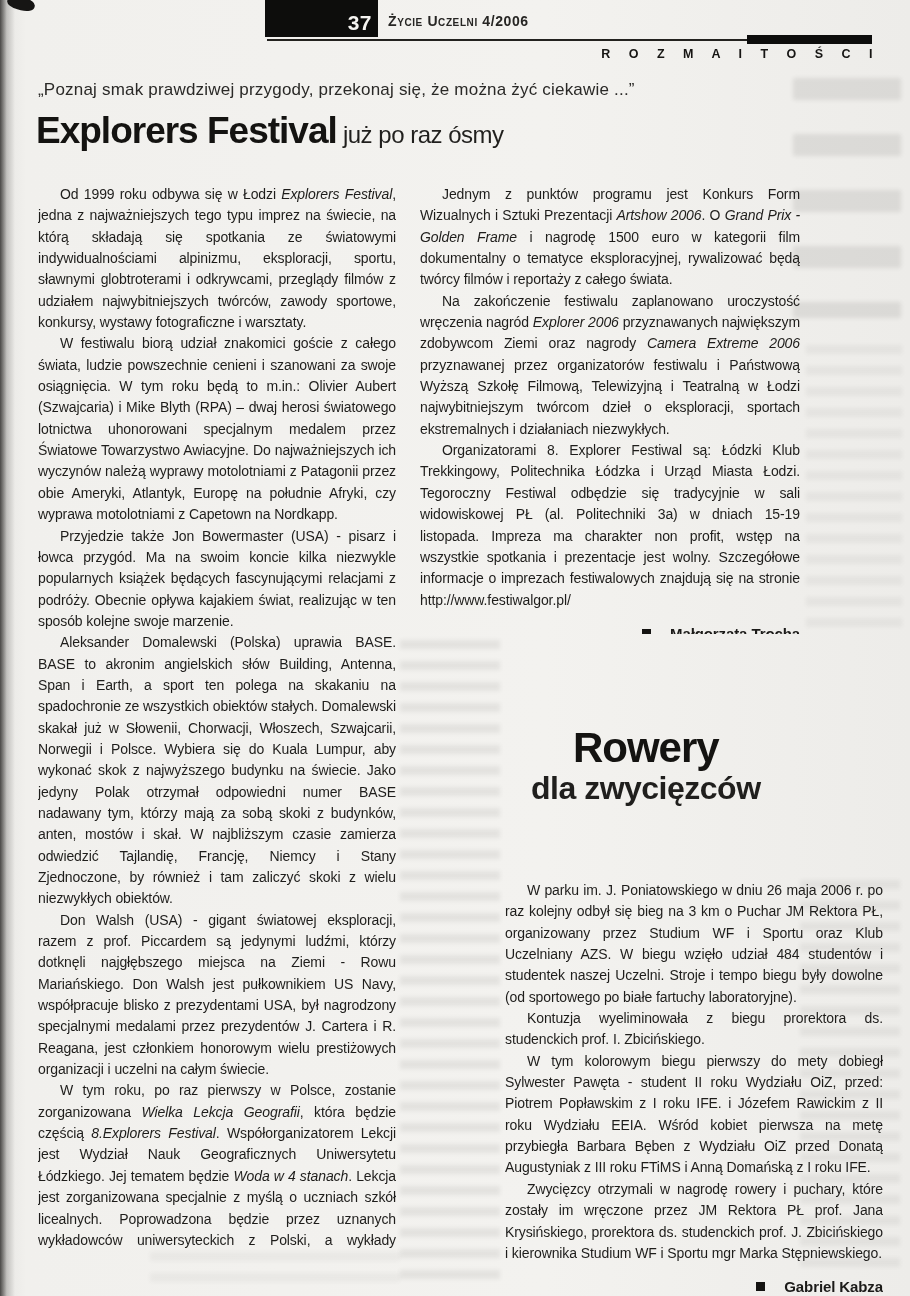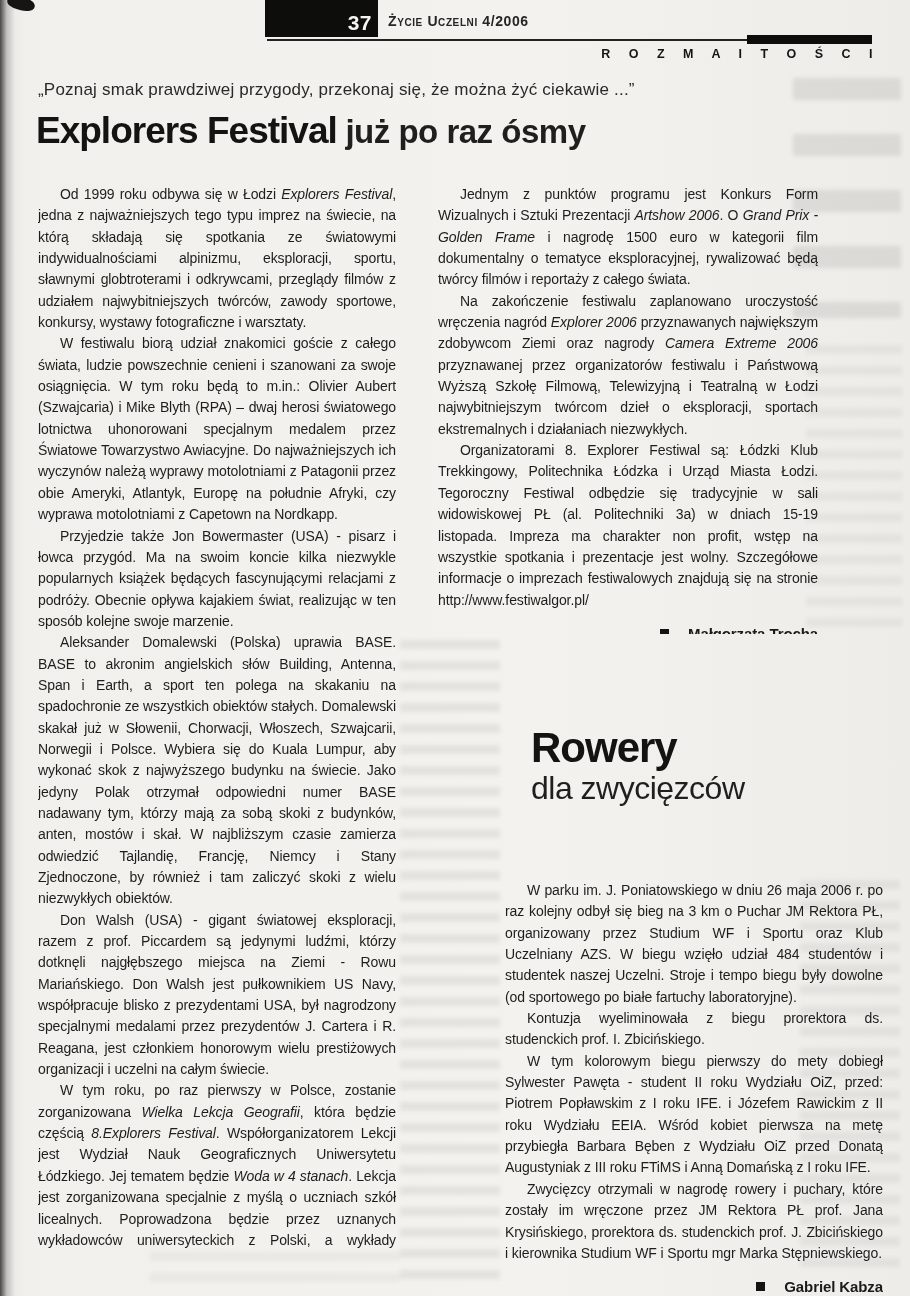--- a/index.html
+++ b/index.html
@@ -31,38 +31,38 @@
   .header-rule{position:absolute;left:267px;top:39px;width:605px;height:2px;background:#23221f;}
   .header-bar-right{position:absolute;left:747px;top:35px;width:125px;height:9px;background:#0d0d0c;}
   .section-label{position:absolute;top:47px;right:30px;font-size:12.5px;font-weight:600;
     letter-spacing:7.5px;color:#161513;}
 
   
   .quote{position:absolute;left:38px;top:80px;width:620px;font-size:17px;color:#2a2927;
     font-weight:400;letter-spacing:.2px;}
   .article-title{position:absolute;left:36px;top:112px;width:720px;letter-spacing:-1px;line-height:1;}
   .article-title .t-bold{font-weight:800;font-size:37px;color:#141311;}
-  .article-title .t-light{font-weight:700;font-size:33px;color:#201f1d;letter-spacing:-.5px;}
+  .article-title .t-light{font-weight:400;font-size:24px;color:#201f1d;letter-spacing:-.5px;}
 
   
   .col{position:absolute;text-align:justify;font-size:14px;line-height:21.35px;
     letter-spacing:-.1px;color:#1e1d1b;overflow:hidden;}
   .col p{margin:0;text-indent:22px;}
   #col-left{left:38px;top:184px;width:358px;height:1068px;}
-  #col-right{left:438px;top:184px;width:380px;height:450px;}
+  #col-right{left:420px;top:184px;width:380px;height:450px;}
   .b{font-weight:normal;}
   .i{font-style:italic;}
   .signature{display:flex;align-items:center;justify-content:flex-end;gap:19px;margin-top:12px;}
   .sig-square{width:9px;height:9px;background:#141311;flex:0 0 auto;}
   .sig-name{font-weight:600;font-size:15px;color:#1b1a18;}
 
   
   .article2-title{position:absolute;left:531px;top:724px;line-height:1.12;letter-spacing:-1px;}
-  .article2-title .t-bold{display:block;font-weight:800;font-size:42px;color:#141311;}
-  .article2-title .t-light{display:block;font-weight:400;font-size:32px;color:#201f1d;letter-spacing:-.5px;}
+  .article2-title .t-bold{display:block;font-weight:800;font-size:42px;color:#141311;text-align:center;}
+  .article2-title .t-light{display:block;font-weight:700;font-size:32px;color:#201f1d;letter-spacing:-.5px;}
   #col-rowery{left:505px;top:880px;width:378px;height:452px;}
 </style>
 </head>
 <body>
 
 <div id="page">
 
   <div class="scan-edge"></div>
   <div class="corner-mark"></div>
 

